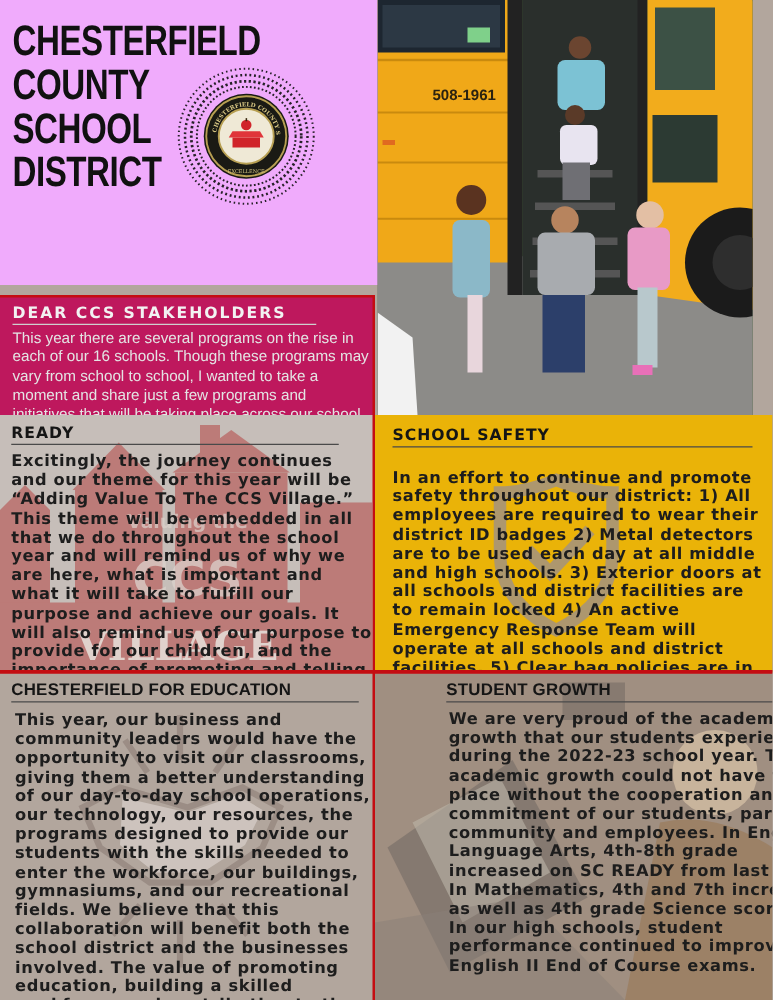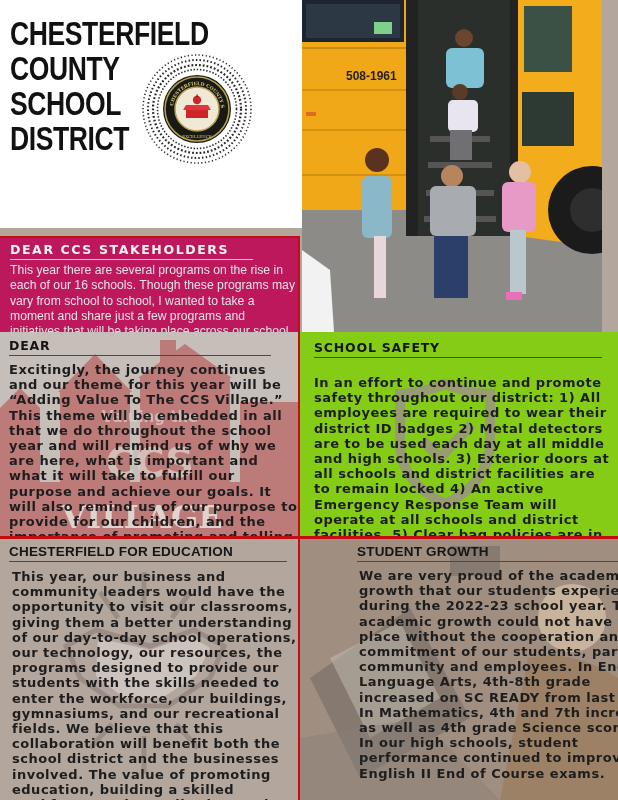--- a/index.html
+++ b/index.html
@@ -4,21 +4,21 @@
   <style>
     * { box-sizing: border-box; margin: 0; padding: 0; }
     html, body { width: 618px; height: 800px; overflow: hidden; background: #b0a49b; }
     body { position: relative; font-family: "DejaVu Sans", sans-serif; }
 
     .page { position: absolute; left: 0; top: 0; width: 618px; height: 800px; background: #b2a69d; }
 
     
     .header-block {
       position: absolute; left: 0; top: 0; width: 336px; height: 228px;
-      background: #ffffff;
+      background: #f0abfc;
     }
     .district-title {
       position: absolute; left: 10px; top: 16px; width: 140px;
       font-family: "Liberation Sans", sans-serif;
       font-weight: 900; font-size: 34px; line-height: 35px;
       color: #111; transform: scaleX(0.78); transform-origin: left top;
       letter-spacing: -0.5px;
     }
     .district-title span { display: block; white-space: nowrap; }
     .school-year {
@@ -46,21 +46,21 @@
 
     
     .photo {
       position: absolute; left: 302px; top: 0; width: 300px; height: 332px; overflow: hidden;
       background: #8b8b86;
     }
 
     
     .section { position: absolute; overflow: hidden; }
     .sec-theme { left: 0; top: 332px; width: 300px; height: 206px; background: #c6beb9; border-right: 2px solid #c40d12; border-bottom: 2px solid #c40d12; }
-    .sec-safety { left: 300px; top: 332px; width: 318px; height: 206px; background: #84cc16; border-bottom: 2px solid #c40d12; }
+    .sec-safety { left: 300px; top: 332px; width: 318px; height: 206px; background: #eab308; border-bottom: 2px solid #c40d12; }
     .sec-amb { left: 0; top: 538px; width: 300px; height: 262px; background: #b2a69d; border-right: 2px solid #c40d12; }
     .sec-growth { left: 300px; top: 538px; width: 318px; height: 262px; background: #a39386; }
 
     .sec-inner { position: relative; z-index: 2; }
     .sec-title {
       font-family: "DejaVu Sans", sans-serif; font-weight: bold; font-size: 12.5px;
       color: #151515; letter-spacing: 0.8px; padding-bottom: 2px; white-space: nowrap;
       border-bottom: 1.5px solid #4a4a4a;
     }
     .sec-body {
@@ -204,21 +204,21 @@
         <rect x="140" y="46" width="90" height="140"></rect>
         <polygon points="138,46 185,12 232,46"></polygon>
         <rect x="240" y="70" width="60" height="120"></rect>
         <rect x="0" y="150" width="300" height="56"></rect>
       </g>
       <text x="150" y="90" font-size="15" font-family="DejaVu Sans, sans-serif" font-weight="bold" fill="#dcd2cc" opacity="0.7" text-anchor="middle">Valuing the</text>
       <text x="150" y="145" font-size="40" font-family="DejaVu Sans, sans-serif" font-weight="bold" fill="#dcd2cc" opacity="0.75" text-anchor="middle">CCS</text>
       <text x="142" y="196" font-size="32" font-family="DejaVu Serif, serif" font-weight="bold" fill="#e4dcd6" opacity="0.9" text-anchor="middle">VILLAGE</text>
     </svg>
     <div class="sec-inner">
-      <div class="sec-title">DEAR</div>
+      <div class="sec-title">READY</div>
       <div class="sec-body">Excitingly, the journey continues and our theme for this year will be “Adding Value To The CCS Village.” This theme will be embedded in all that we do throughout the school year and will remind us of why we are here, what is important and what it will take to fulfill our purpose and achieve our goals. It will also remind us of our purpose to provide for our children, and the importance of promoting and telling our own story.</div>
     </div>
   </div>
 
   <div class="section sec-safety">
     <svg class="bg-art" width="318" height="206" viewBox="0 0 318 206">
       <path d="M145 52 Q120 62 100 62 L100 110 Q100 150 145 172 Q190 150 190 110 L190 62 Q170 62 145 52 Z" fill="none" stroke="#9e9088" stroke-width="10" opacity="0.8"></path>
       <polyline points="122,108 140,126 172,92" fill="none" stroke="#9e9088" stroke-width="10" opacity="0.8"></polyline>
     </svg>
     <div class="sec-inner">

